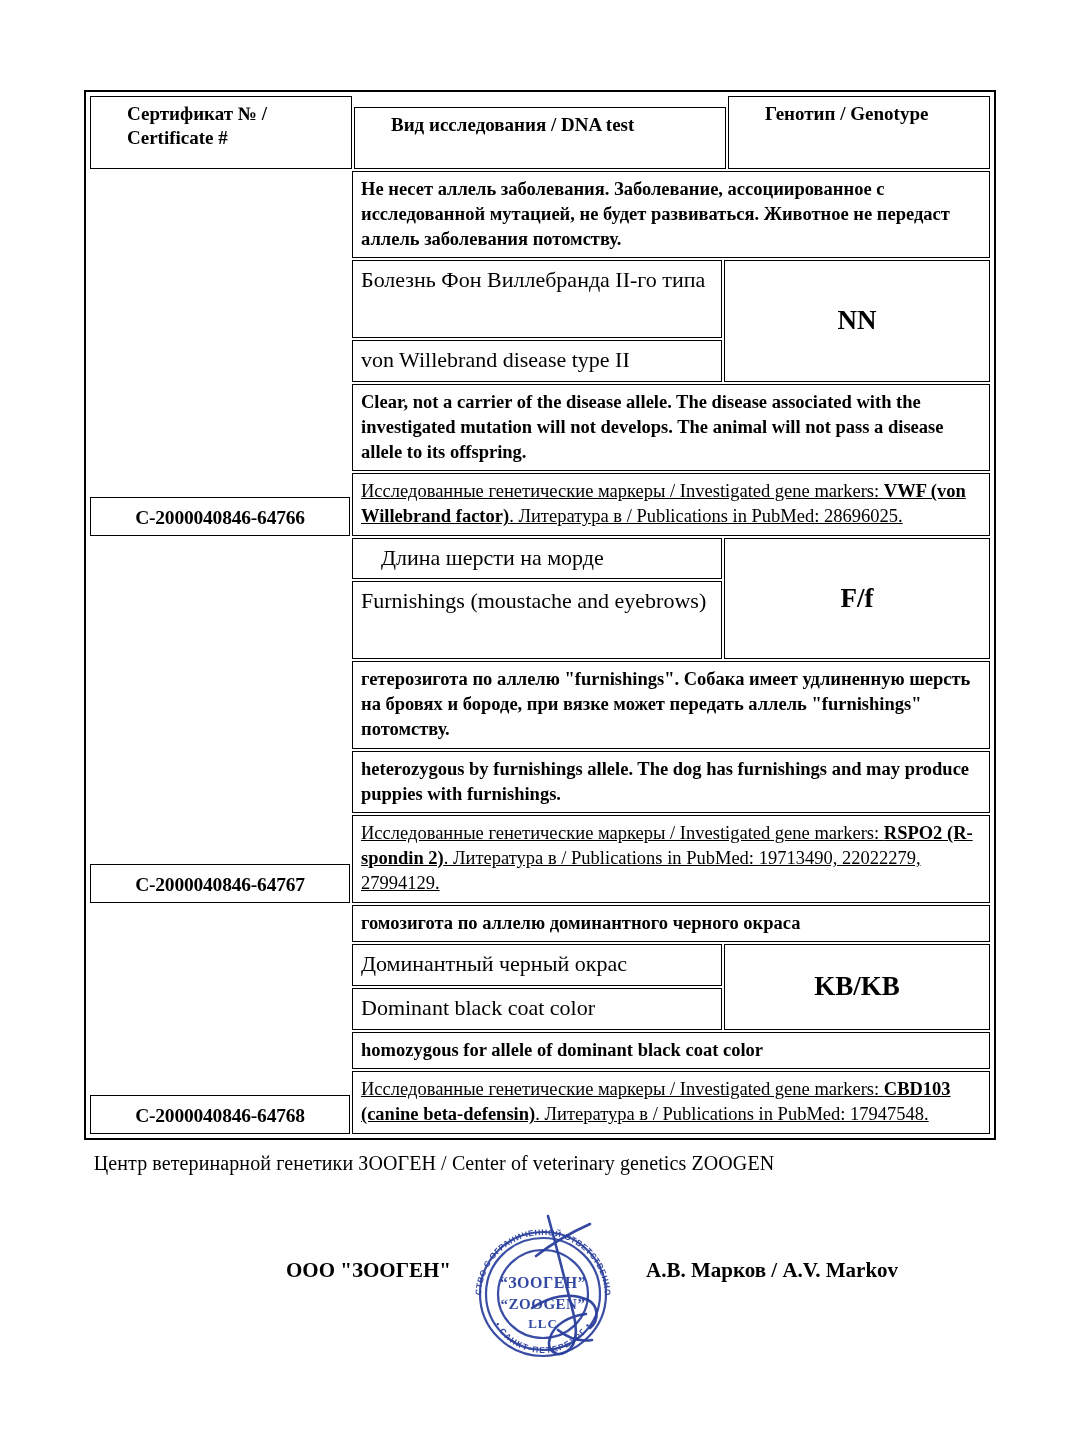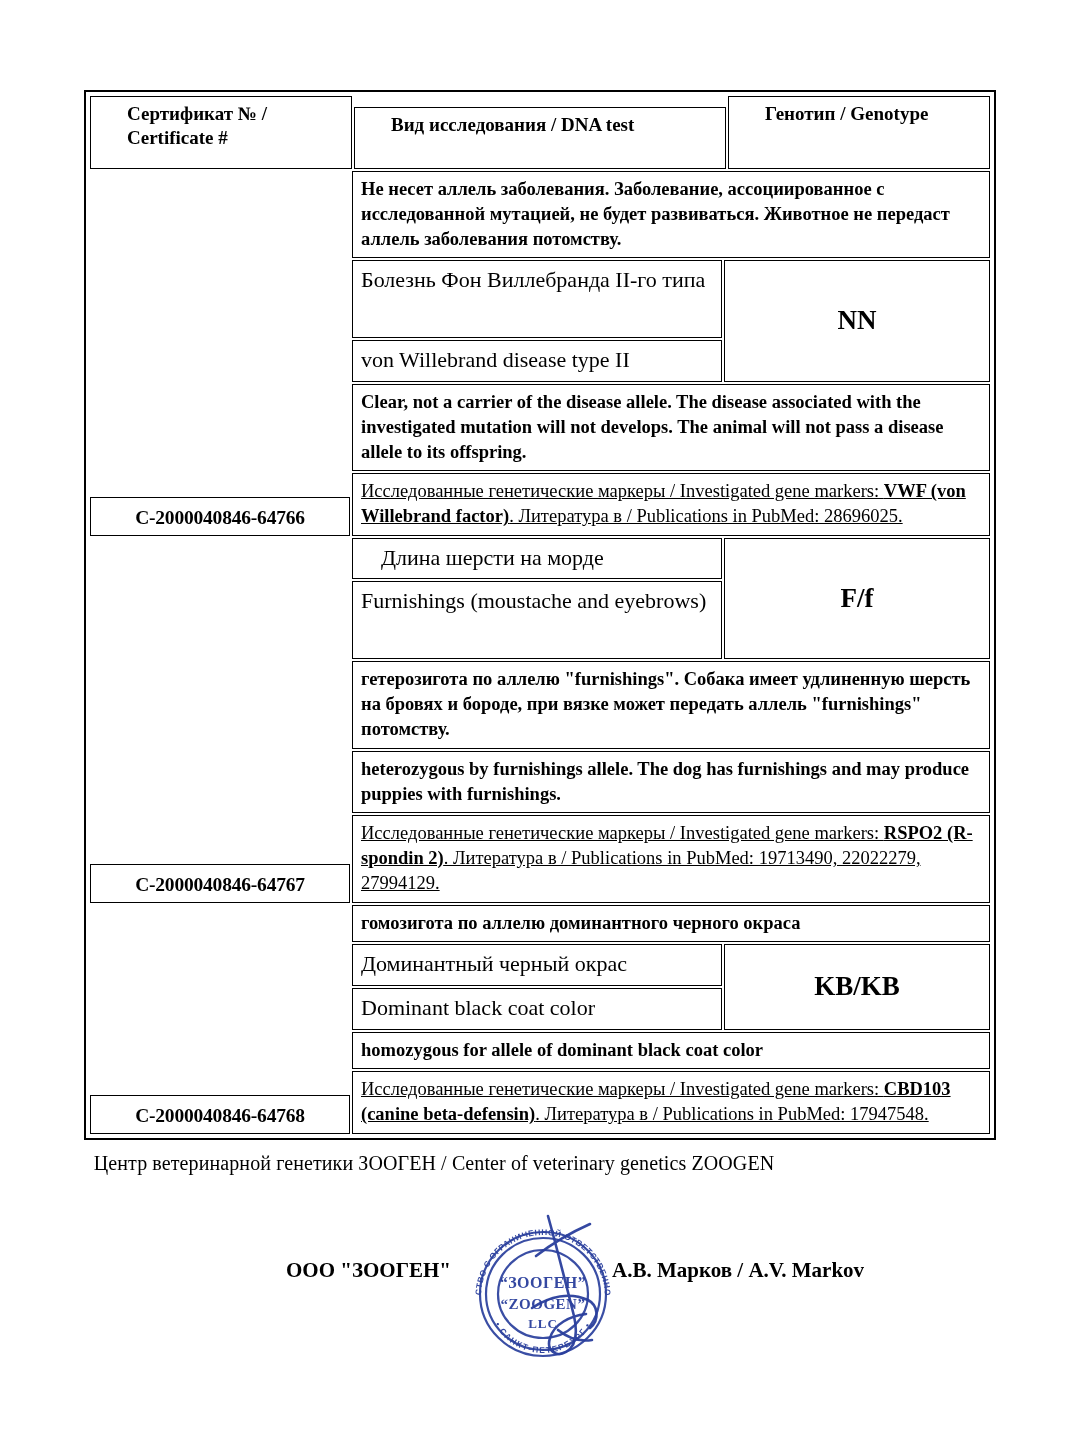--- a/index.html
+++ b/index.html
@@ -134,21 +134,21 @@
   .org-name {
     position: absolute;
     left: 286px;
     top: 0;
     font-weight: bold;
     font-size: 21px;
     white-space: nowrap;
   }
   .person-name {
     position: absolute;
-    left: 612px;
+    left: 646px;
     top: 0;
     font-weight: bold;
     font-size: 21px;
     white-space: nowrap;
   }
 
   .stamp {
     position: absolute;
     left: 462px;
     top: 1212px;

